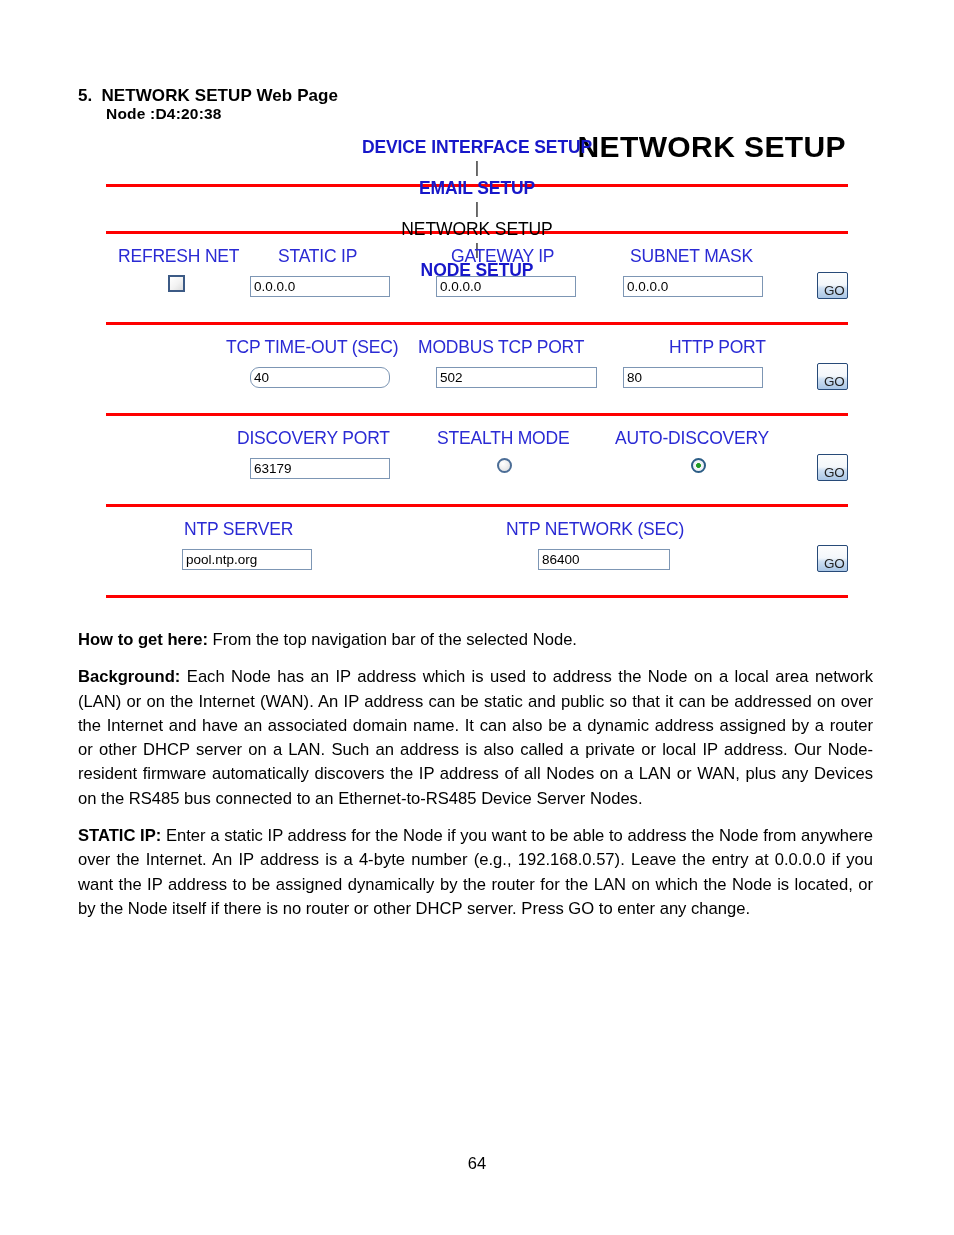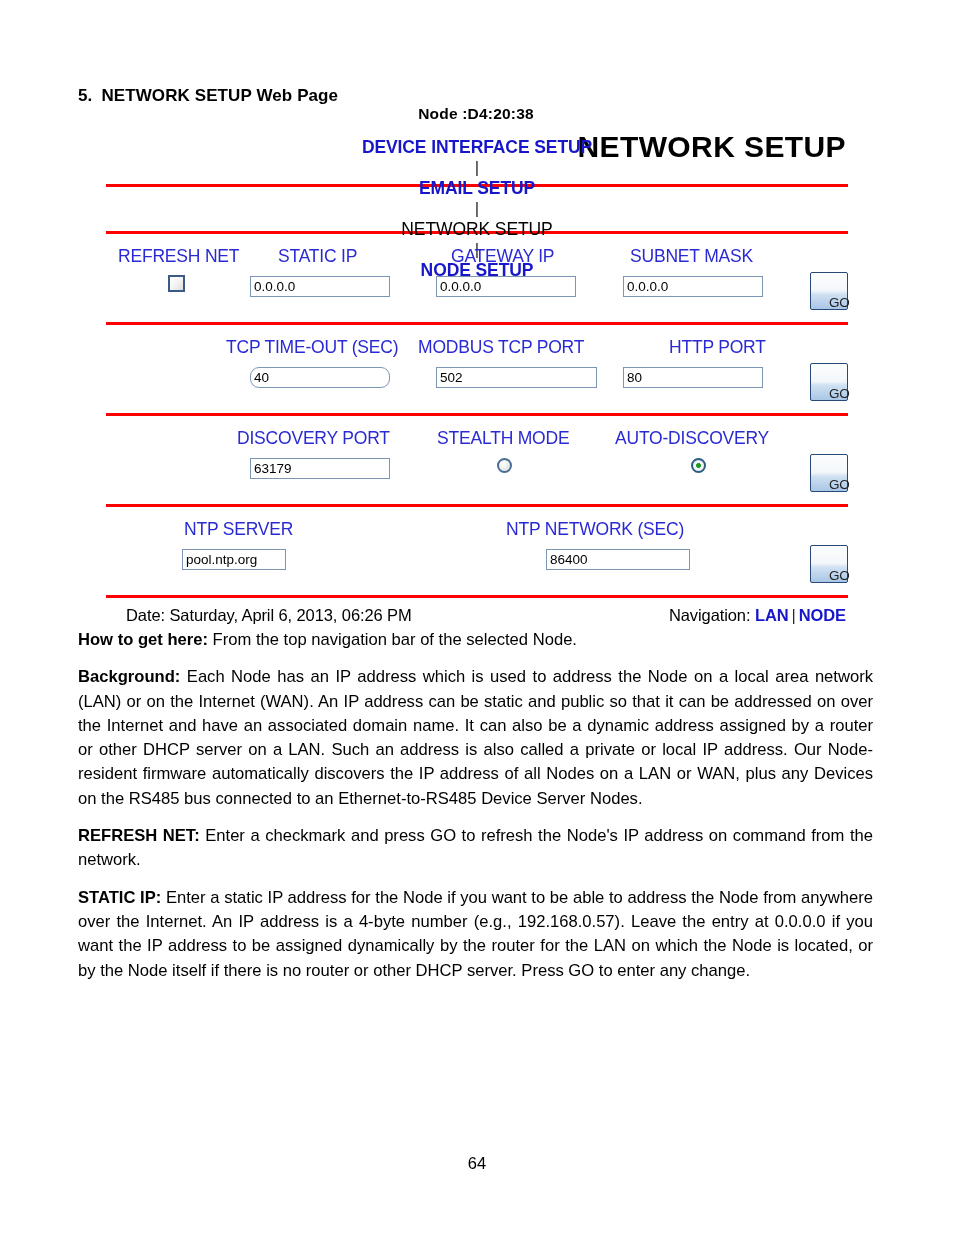--- a/index.html
+++ b/index.html
@@ -38,21 +38,21 @@
 
   
   .shot {
     position: absolute;
     left: 106px;
     top: 104px;
     width: 742px;
   }
 
   .node-line {
-    text-align: center;
+    text-align: left;
     font-size: 15.5px;
     font-weight: bold;
     letter-spacing: .2px;
     height: 20px;
     line-height: 20px;
     padding-right: 2px;
   }
   .shot-title {
     text-align: right;
     font-size: 30px;
@@ -130,21 +130,21 @@
   .go {
     position: absolute;
     top: 38px;
     right: 0;
     width: 31px;
     height: 27px;
     box-sizing: border-box;
     border: 1px solid #274a78;
     border-radius: 2px;
     background: linear-gradient(180deg,#fdfdfd 0%,#f3f7fb 48%,#cfe0f2 60%,#a9c6e6 100%);
-    padding: 18px;
+    padding: 6px;
     cursor: pointer;
     font-family: "Liberation Sans", sans-serif;
     font-size: 13.5px;
     font-weight: normal;
     letter-spacing: -.3px;
     color: #222222;
     line-height: 25px;
     text-align: center;
   }
   .go span { position: relative; top: -1px; }
@@ -302,41 +302,36 @@
 
       <button class="go"><span>GO</span></button>
     </div>
 
     <div class="rule"></div>
 
     <div class="frow">
       <span class="lbl" style="left:78px;">NTP SERVER</span>
       <span class="lbl" style="left:400px;">NTP NETWORK (SEC)</span>
 
-      <input class="fld" style="left: 76px; width: 104px;" type="text" value="pool.ntp.org">
-      <input class="fld" style="left: 432px; width: 144px; margin-left: 8px;" type="text" value="86400">
+      <input class="fld" style="left: 76px; width: 130px;" type="text" value="pool.ntp.org">
+      <input class="fld" style="left: 432px; width: 132px;" type="text" value="86400">
 
       <button class="go"><span>GO</span></button>
     </div>
 
     <div class="rule"></div>
 
-    <div class="shot-footer">
-      <span class="shot-date">Date: Saturday, April 6, 2013, 06:26 PM</span>
-      <span class="shot-nav"><span>Navigation:</span> <span class="blue">LAN</span><span class="bar">|</span><span class="blue">NODE</span></span>
-    </div>
 
   </div>
 
   <div class="prose">
     <p><b>How to get here:</b><span> From the top navigation bar of the selected Node.</span></p>
 
     <p><b>Background:</b><span>  Each Node has an IP address which is used to address the Node on a local area network (LAN) or on the Internet (WAN). An IP address can be static and public so that it can be addressed on over the Internet and have an associated domain name. It can also be a dynamic address assigned by a router or other DHCP server on a LAN. Such an address is also called a private or local IP address. Our Node-resident firmware automatically discovers the IP address of all Nodes on a LAN or WAN, plus any Devices on the RS485 bus connected to an Ethernet-to-RS485 Device Server Nodes.</span></p>
 
 
-    <p><b>REFRESH NET:</b><span> Enter a checkmark and press GO to refresh the Node's IP address on command from the network.</span></p>
 
     <p><b>STATIC IP:</b><span> Enter a static IP address for the Node if you want to be able to address the Node from anywhere over the Internet. An IP address is a 4-byte number (e.g., 192.168.0.57). Leave the entry at 0.0.0.0 if you want the IP address to be assigned dynamically by the router for the LAN on which the Node is located, or by the Node itself if there is no router or other DHCP server. Press GO to enter any change.</span></p>
   </div>
 
   <div class="pageno">64</div>
 
 </div>
 
 </body></html>

